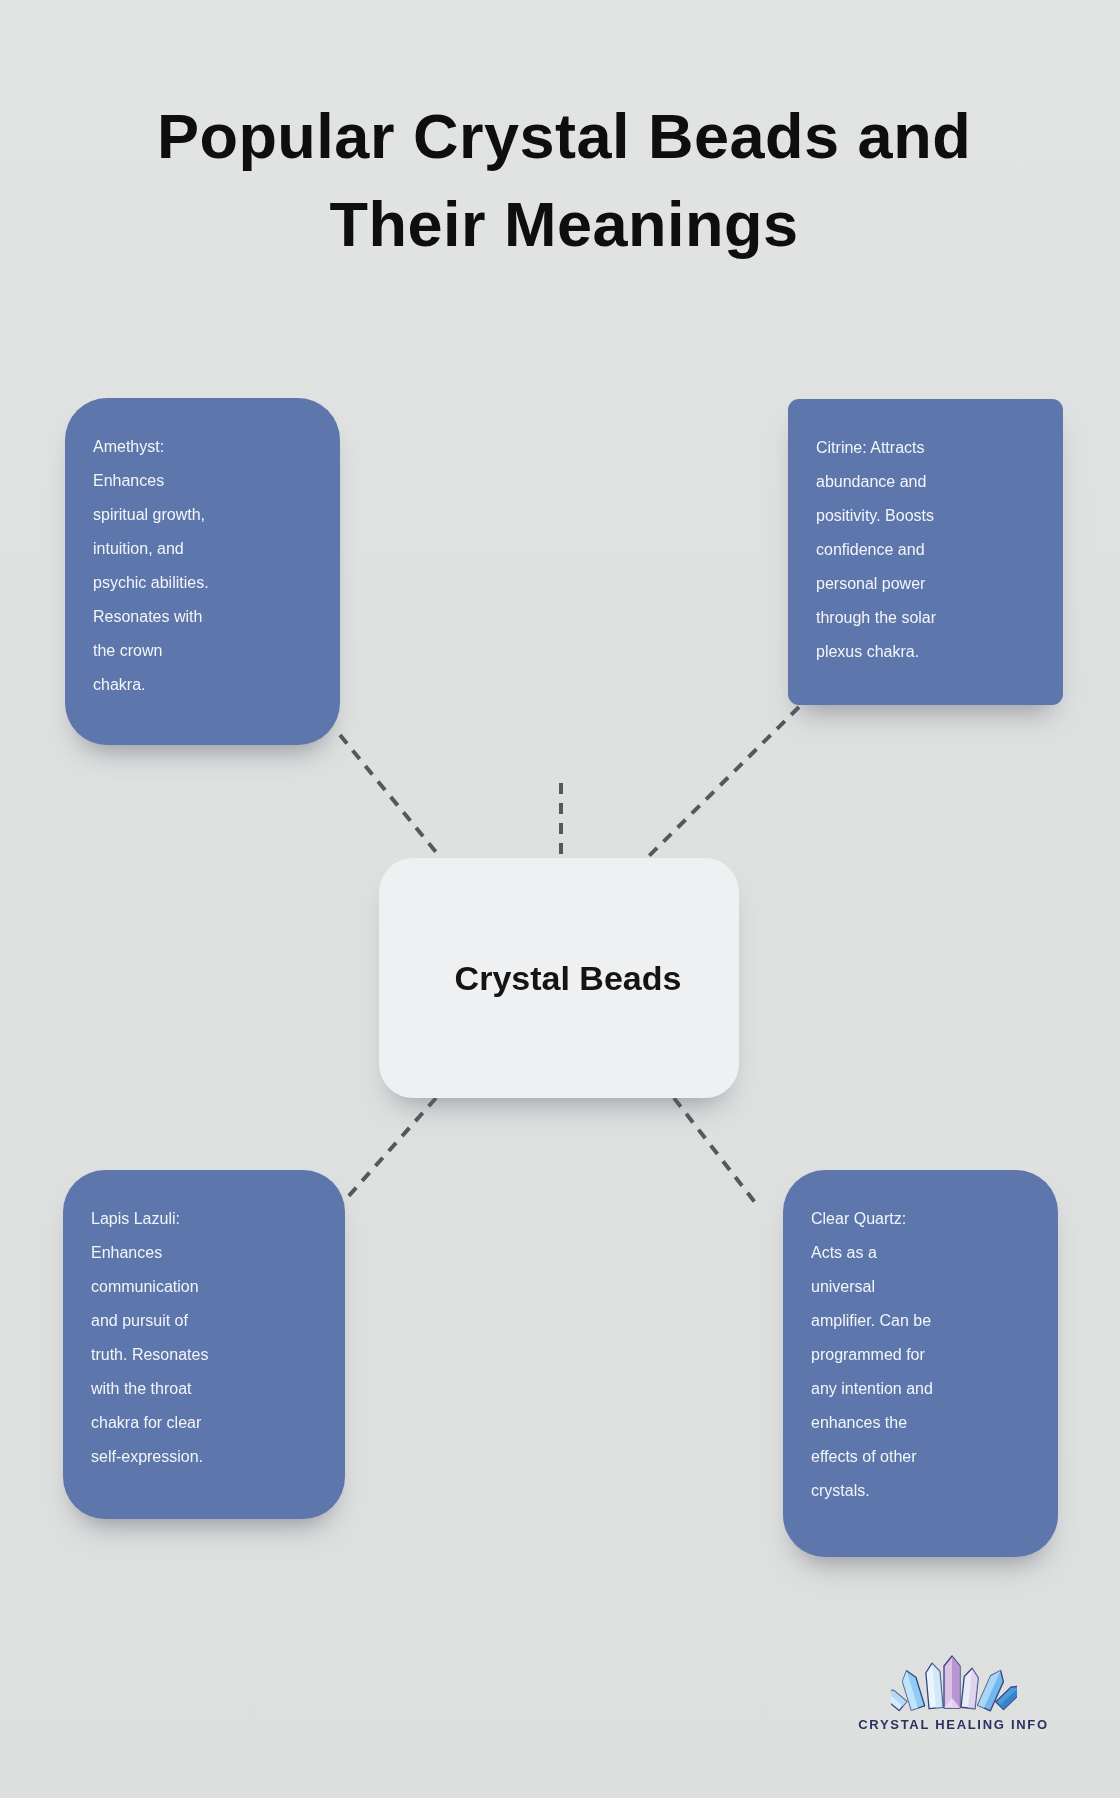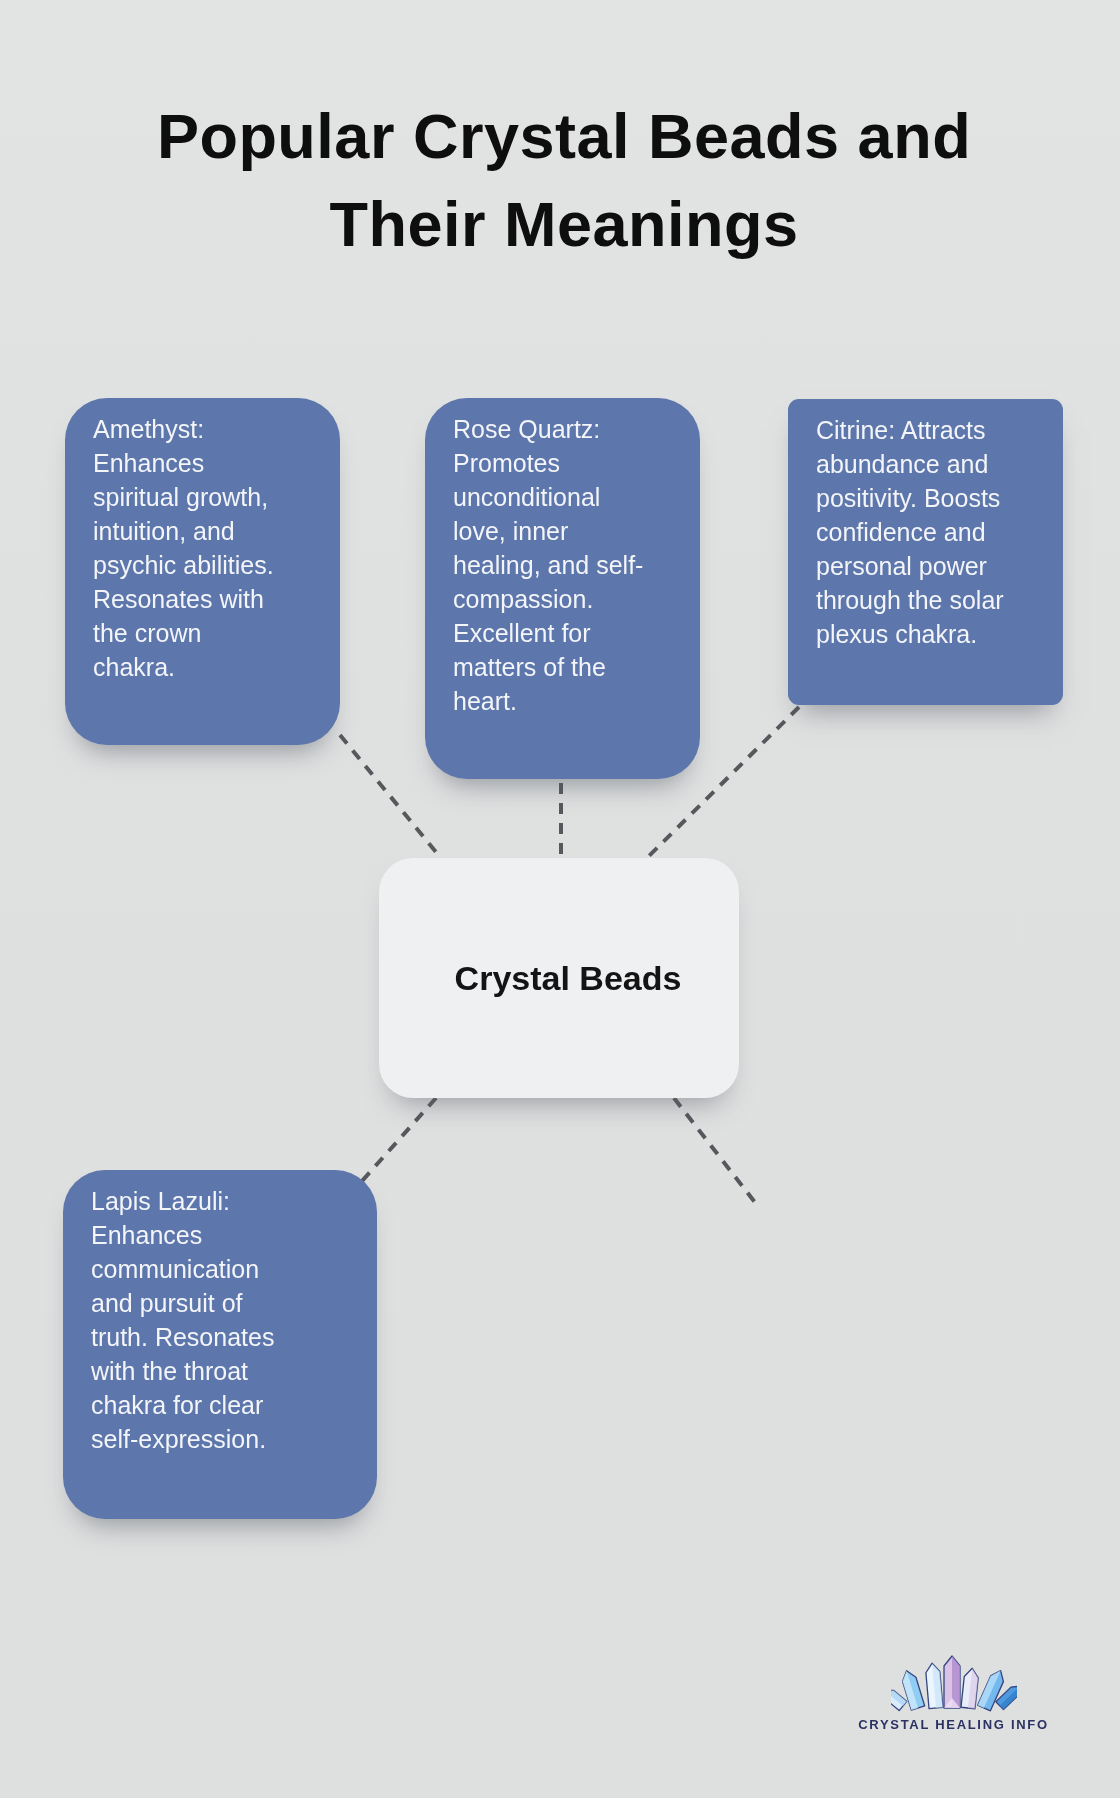--- a/index.html
+++ b/index.html
@@ -39,30 +39,30 @@
   .connector-layer {
     position: absolute;
     left: 0; top: 0;
     width: 1120px; height: 1798px;
   }
   .node {
     position: absolute;
     background: var(--node-fill);
     color: var(--node-text);
     border-radius: 42px;
-    padding: 14px 28px;
-    font-size: 25px;
+    padding: 32px 28px;
+    font-size: 16px;
     line-height: 34px;
     white-space: pre-line;
     box-shadow: 0 18px 26px -12px rgba(90, 95, 105, 0.55);
   }
   #node-amethyst      { left: 65px;  top: 398px; width: 275px; height: 347px; }
   #node-rose-quartz   { left: 425px; top: 398px; width: 275px; height: 381px; }
   #node-citrine       { left: 788px; top: 399px; width: 275px; height: 306px; border-radius: 11px; }
-  #node-lapis-lazuli  { left: 63px;  top: 1170px; width: 314px; height: 349px; }
+  #node-lapis-lazuli  { left: 63px;  top: 1170px; width: 282px; height: 349px; }
   #node-clear-quartz  { left: 783px; top: 1170px; width: 275px; height: 387px; }
   .center-node {
     position: absolute;
     left: 379px; top: 858px;
     width: 360px; height: 240px;
     background: var(--center-fill);
     border-radius: 34px;
     display: flex;
     align-items: center;
     justify-content: center;
@@ -106,29 +106,20 @@
 
   <div id="node-amethyst" class="node">Amethyst:
 Enhances
 spiritual growth,
 intuition, and
 psychic abilities.
 Resonates with
 the crown
 chakra.</div>
 
-  <div id="node-rose-quartz" class="node">Rose Quartz:
-Promotes
-unconditional
-love, inner
-healing, and self-
-compassion.
-Excellent for
-matters of the
-heart.</div>
 
   <div id="node-citrine" class="node">Citrine: Attracts
 abundance and
 positivity. Boosts
 confidence and
 personal power
 through the solar
 plexus chakra.</div>
 
   <div class="center-node">
@@ -137,20 +128,29 @@
 
   <div id="node-lapis-lazuli" class="node">Lapis Lazuli:
 Enhances
 communication
 and pursuit of
 truth. Resonates
 with the throat
 chakra for clear
 self-expression.</div>
 
+  <div id="node-clear-quartz" class="node">Clear Quartz:
+Acts as a
+universal
+amplifier. Can be
+programmed for
+any intention and
+enhances the
+effects of other
+crystals.</div>
 
   <div class="brand">
     <svg class="crystal-svg" width="126" height="62" viewBox="0 0 126 62" xmlns="http://www.w3.org/2000/svg">
       <g stroke="#35447f" stroke-width="1.3" stroke-linejoin="round">
 
         <g transform="rotate(-50 12 54)">
           <polygon points="6,54 18,54 18,37 12,30 6,37" fill="#d8ecfb"></polygon>
           <polygon points="12,30 18,37 18,54 12,54" fill="#aed6f4" stroke="none" opacity="0.8"></polygon>
         </g>
 

